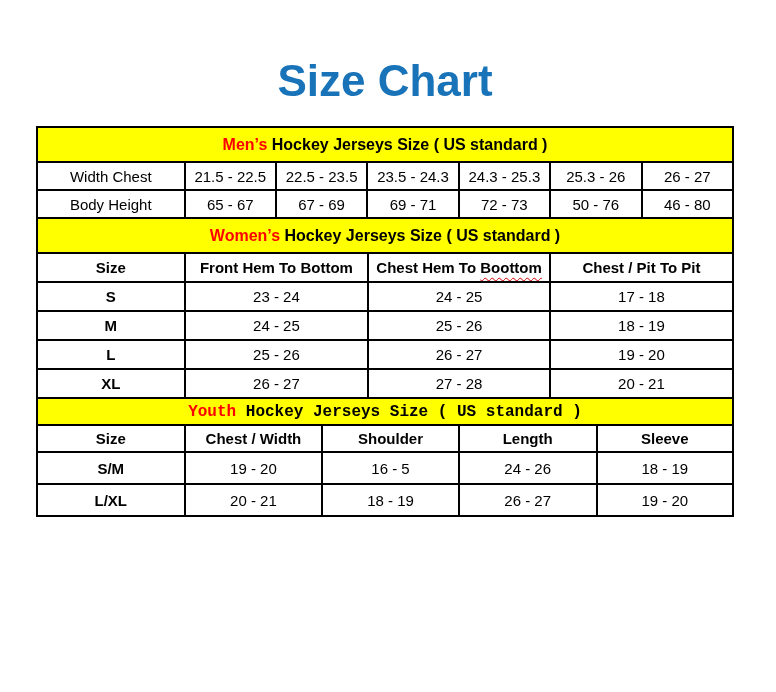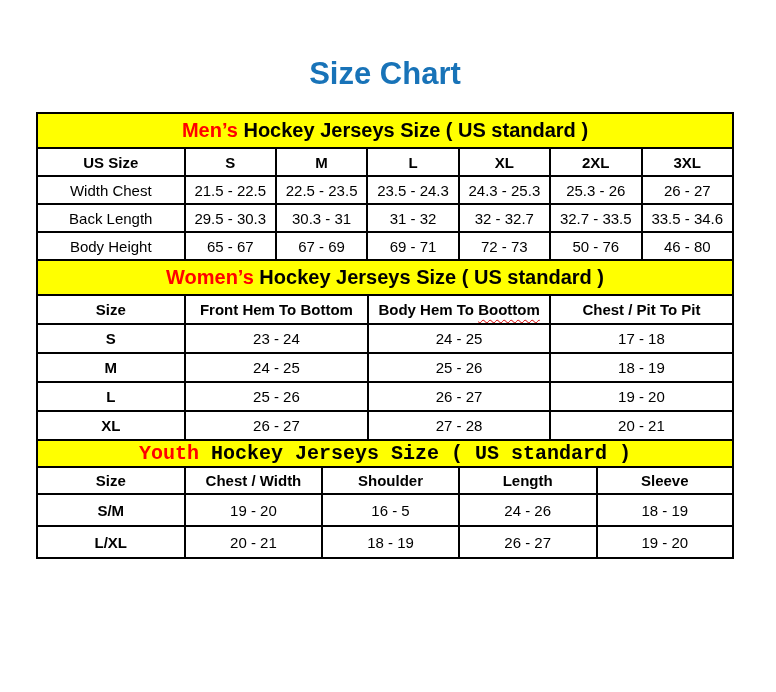--- a/index.html
+++ b/index.html
@@ -6,21 +6,21 @@
   body {
     width: 776px; height: 692px;
     background: #ffffff;
     font-family: "Liberation Sans", sans-serif;
     color: #000000;
   }
   .wrap { width: 698px; margin-left: 36px; }
   h1.page-title {
     margin: 56px 0 20px 0;
     text-align: center;
-    font-size: 31px;
+    font-size: 44px;
     font-weight: 700;
     color: #1873B8;
     letter-spacing: 0px;
   }
   table.sizes {
     border-collapse: collapse;
     width: 100%;
     table-layout: fixed;
   }
   table.sizes + table.sizes { margin-top: -2px; }
@@ -30,21 +30,21 @@
     vertical-align: middle;
     font-size: 15px;
     padding: 1px 2px;
     overflow: hidden;
     white-space: nowrap;
   }
   table.sizes th { font-weight: 700; }
   tr.band td {
     background: #FFFF00;
     font-weight: 700;
-    font-size: 20px;
+    font-size: 16px;
   }
   tr.band .accent { color: #FF0000; }
   td.rlabel { font-weight: 700; }
   .squiggle {
     text-decoration: underline;
     text-decoration-style: wavy;
     text-decoration-color: #D40000;
     text-decoration-thickness: 1px;
     text-underline-offset: 4px;
   }
@@ -72,45 +72,27 @@
         <col style="width:13.13%">
         <col style="width:13.13%">
         <col style="width:13.14%">
         <col style="width:13.14%">
     </colgroup>
     <tbody>
         <tr class="band">
       <td colspan="7"><span class="accent">Men’s</span><span> Hockey Jerseys Size ( US standard )</span></td>
     </tr>
     <tr>
-      <th>US Size</th>
-      <th>S</th>
-      <th>M</th>
-      <th>L</th>
-      <th>XL</th>
-      <th>2XL</th>
-      <th>3XL</th>
-    </tr>
-    <tr>
       <td>Width Chest</td>
       <td>21.5 - 22.5</td>
       <td>22.5 - 23.5</td>
       <td>23.5 - 24.3</td>
       <td>24.3 - 25.3</td>
       <td>25.3 - 26</td>
       <td>26 - 27</td>
-    </tr>
-    <tr>
-      <td>Back Length</td>
-      <td>29.5 - 30.3</td>
-      <td>30.3 - 31</td>
-      <td>31 - 32</td>
-      <td>32 - 32.7</td>
-      <td>32.7 - 33.5</td>
-      <td>33.5 - 34.6</td>
     </tr>
     <tr>
       <td>Body Height</td>
       <td>65 - 67</td>
       <td>67 - 69</td>
       <td>69 - 71</td>
       <td>72 - 73</td>
       <td>50 - 76</td>
       <td>46 - 80</td>
     </tr>
@@ -124,21 +106,21 @@
         <col style="width:26.1%">
         <col style="width:26.3%">
     </colgroup>
     <tbody>
         <tr class="band">
       <td colspan="4"><span class="accent">Women’s</span><span> Hockey Jerseys Size ( US standard )</span></td>
     </tr>
     <tr>
       <th>Size</th>
       <th>Front Hem To Bottom</th>
-      <th><span>Body Hem To </span><span class="squiggle">Boottom</span></th>
+      <th><span>Chest Hem To </span><span class="squiggle">Boottom</span></th>
       <th>Chest / Pit To Pit</th>
     </tr>
     <tr>
       <td class="rlabel">S</td>
       <td>23 - 24</td>
       <td>24 - 25</td>
       <td>17 - 18</td>
     </tr>
     <tr>
       <td class="rlabel">M</td>

